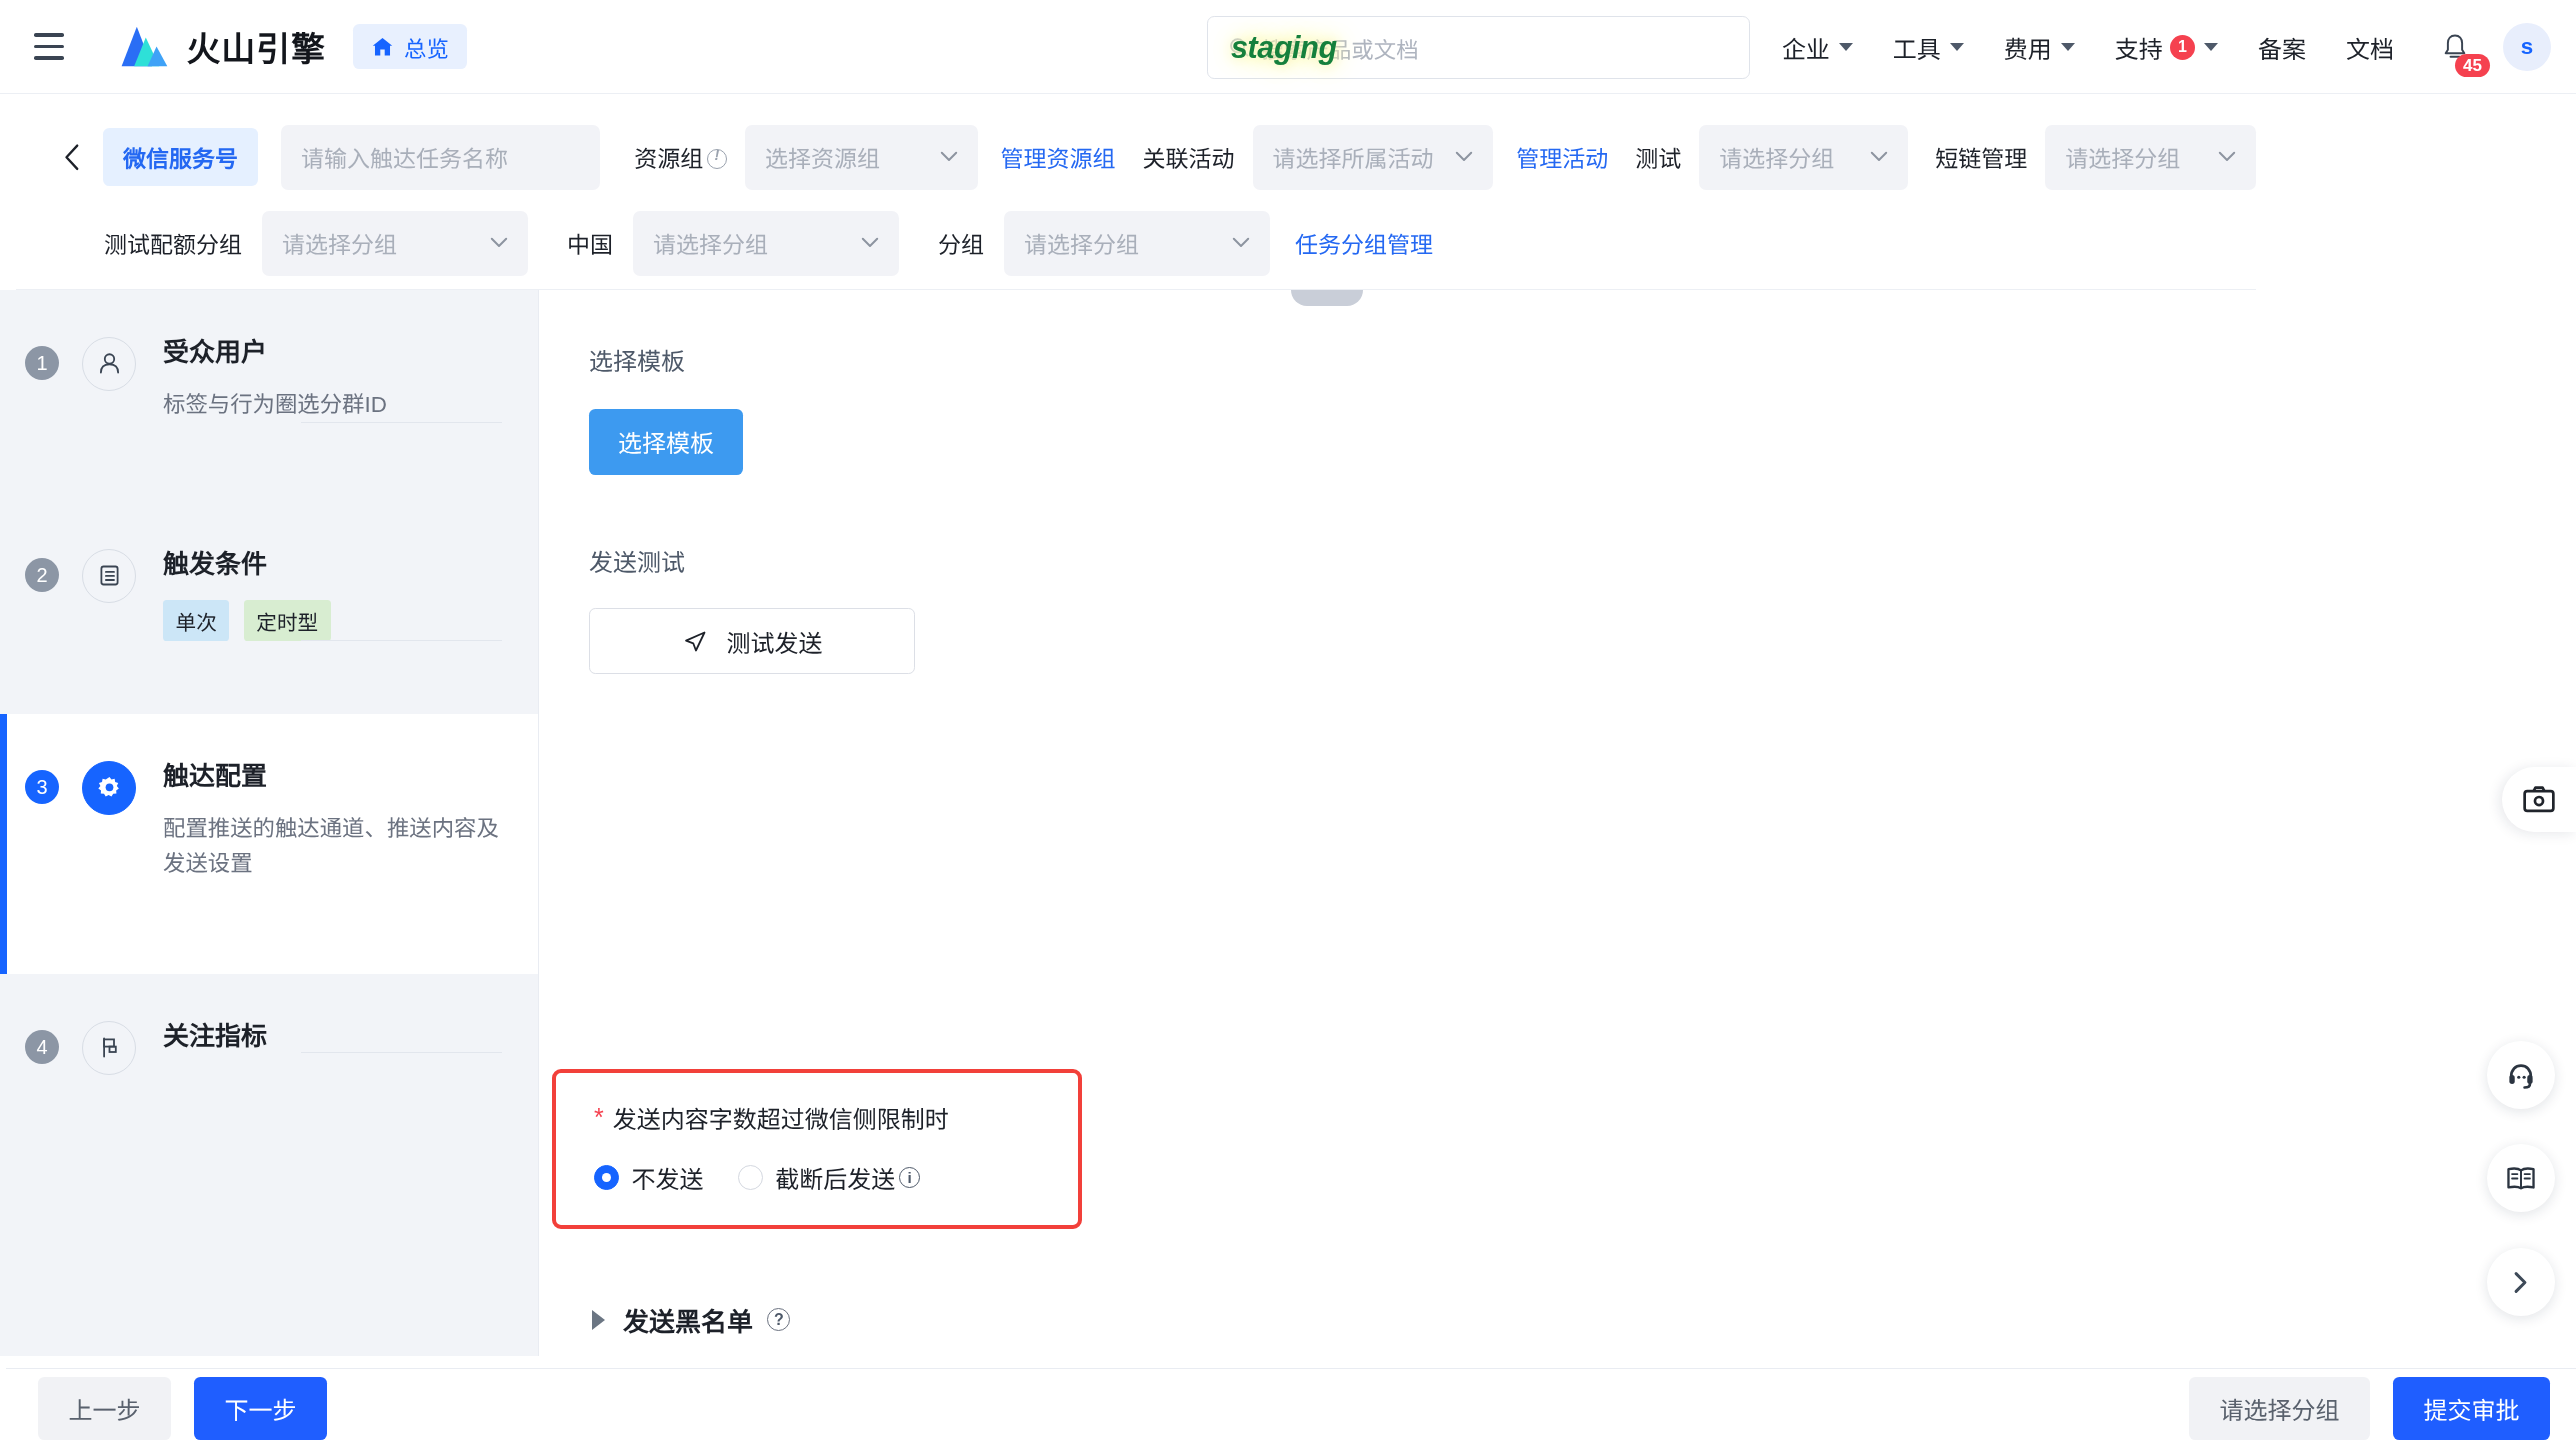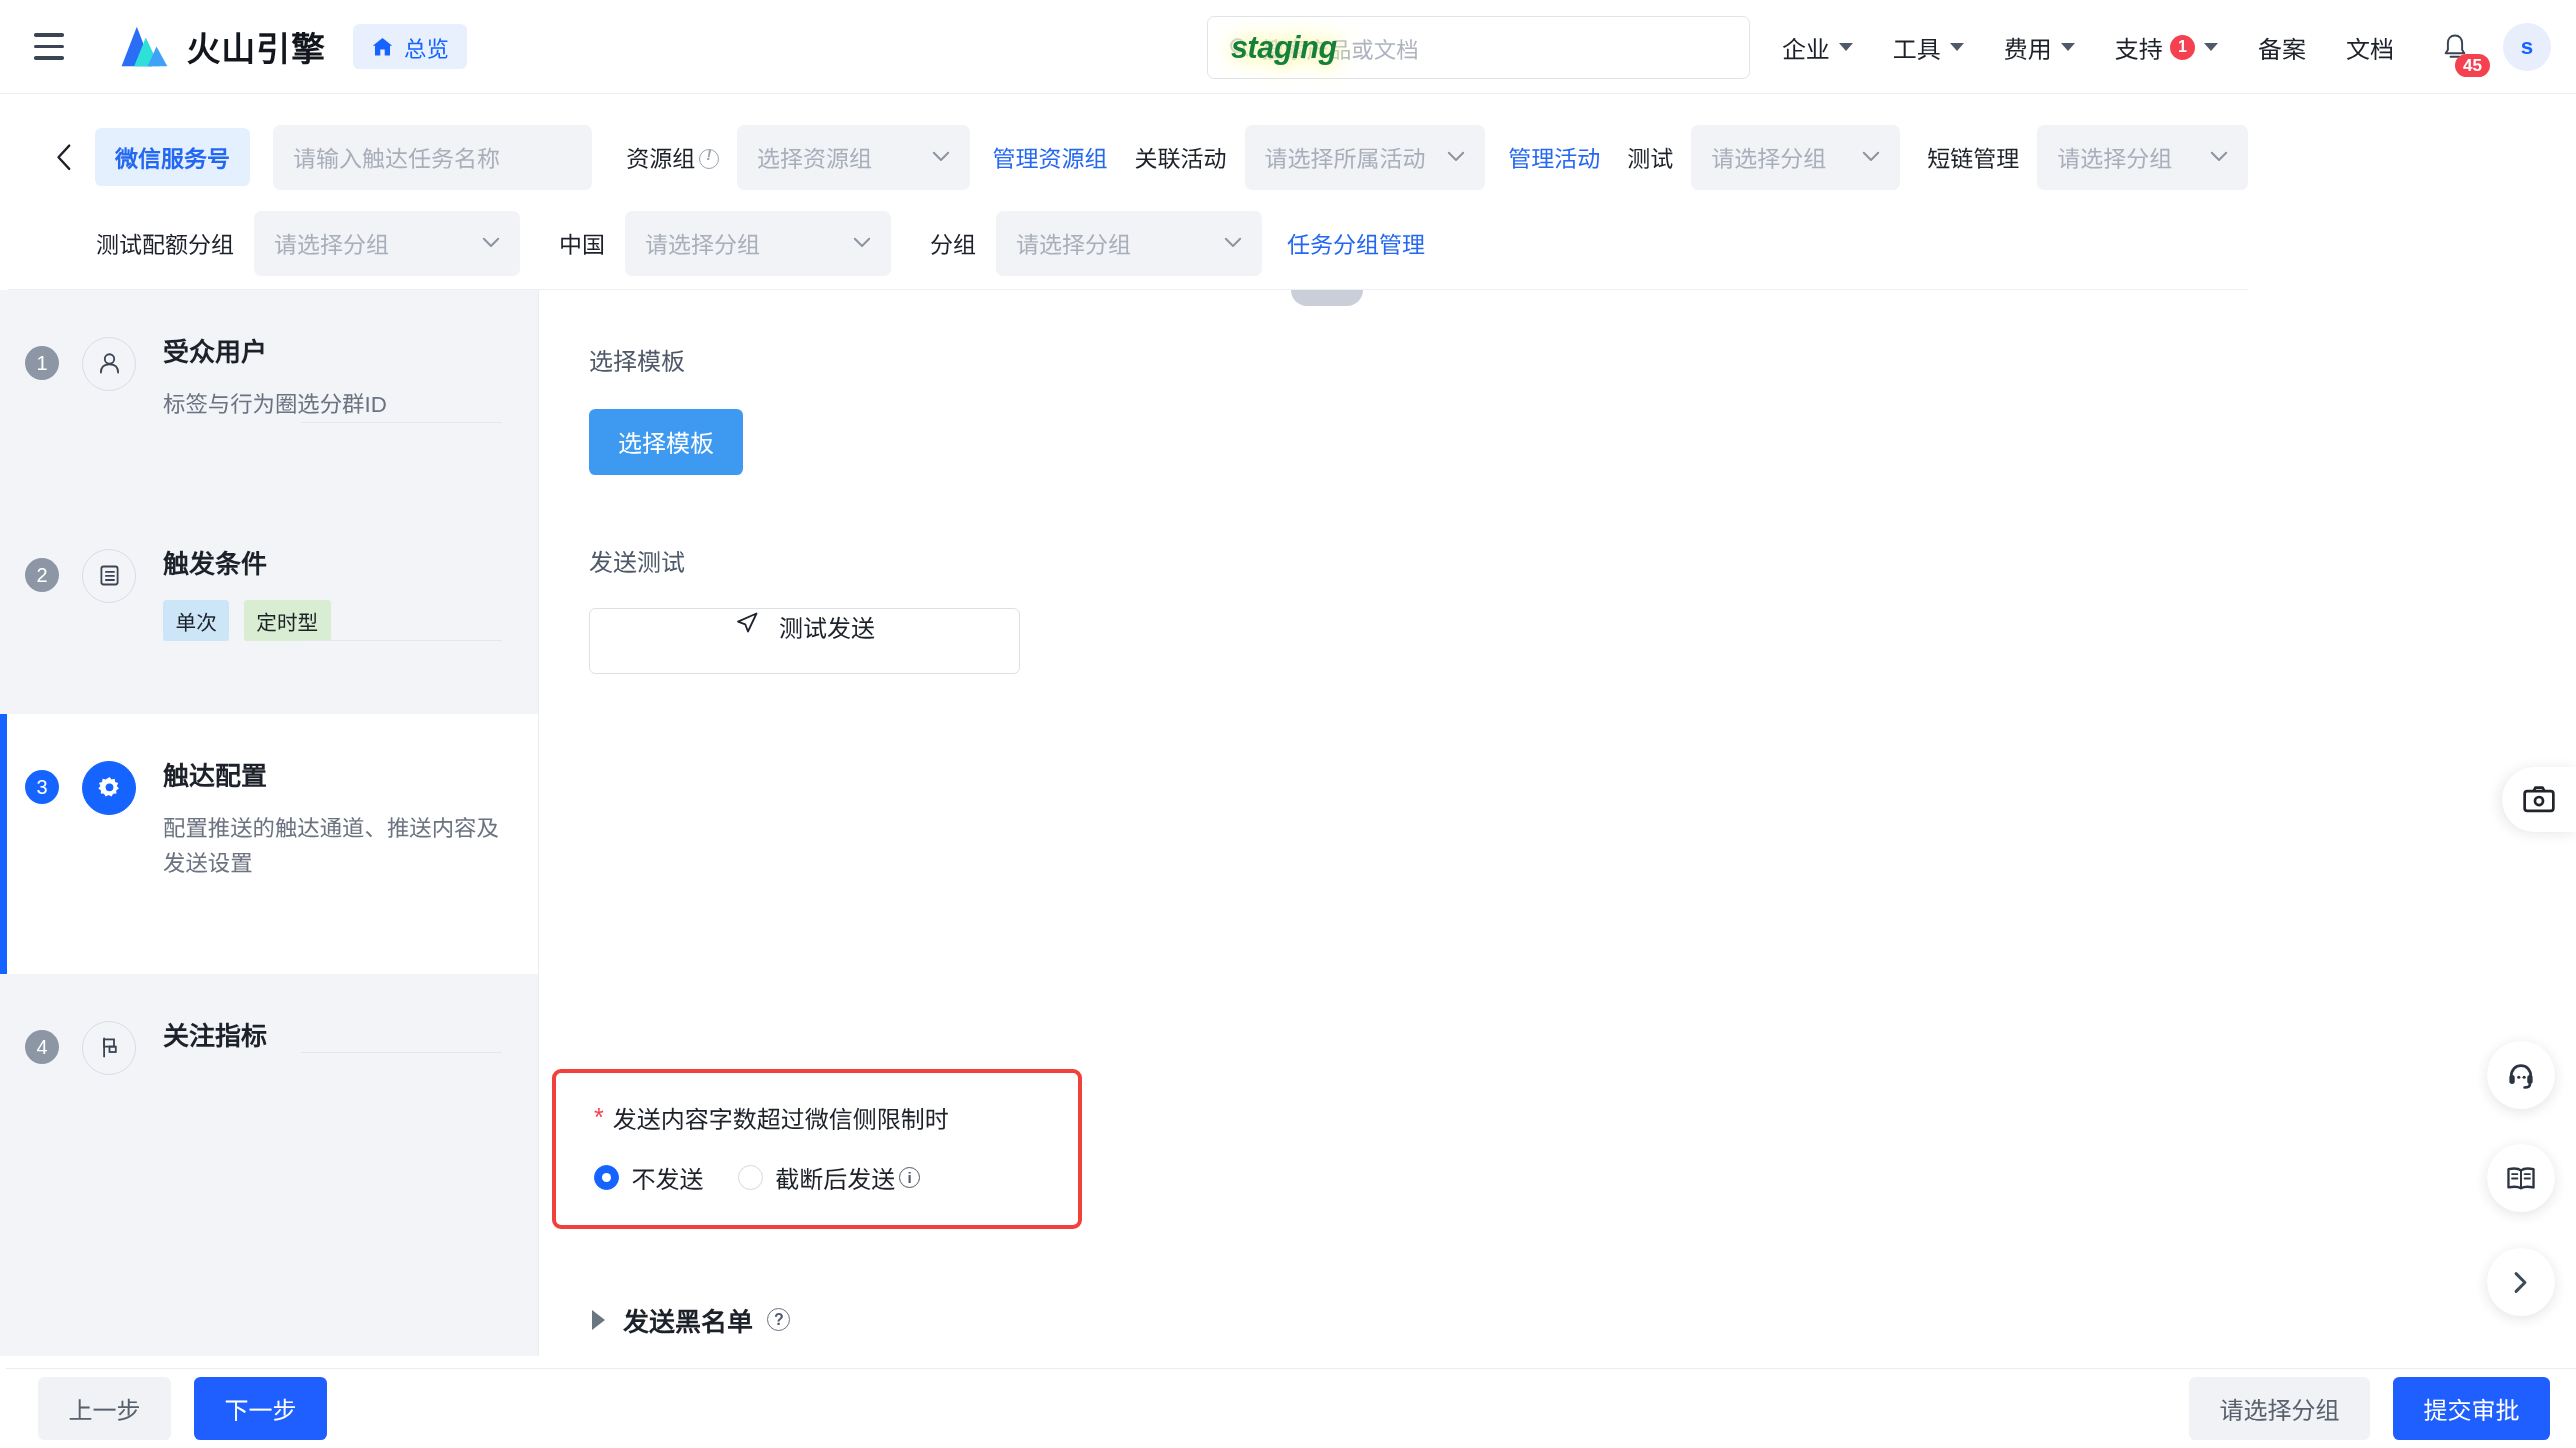--- a/index.html
+++ b/index.html
@@ -81,21 +81,21 @@
     border-radius: 12.6px; padding: 1.8px 8px; line-height: 1.15;
   }
   .avatar {
     width: 48px; height: 48px; border-radius: 50%; background: #e8eefc;
     display: flex; align-items: center; justify-content: center;
     color: #1664ff; font-size: 22.4px; font-weight: 700; margin-left: 9px; cursor: pointer;
   }
 
   
   .filterbar {
-    position: absolute; top: 94px; left: 8px; width: 2240px; height: 196px;
+    position: absolute; top: 94px; left: 16px; width: 2240px; height: 196px;
     background: #fff; border-bottom: 0.9px solid #eceff4;
     padding: 20px 0 0 16px;
   }
   .filter-row { display: flex; align-items: center; height: 86px; padding-left: 25px; }
   .back-chevron {
     width: 36px; height: 36px; display: flex; align-items: center; justify-content: center;
     cursor: pointer; margin-right: 14.4px;
   }
   .tab-pill {
     background: #e5f0ff; color: #2468f2; font-size: 23px; font-weight: 600;
@@ -169,23 +169,23 @@
     background: #c9ced8; border-radius: 0 0 36px 36px;
   }
   .main-inner { padding: 52px 0 0 50px; }
   .sect-label { font-size: 24px; color: #4e5969; }
   .btn-template {
     margin-top: 32px; background: #3d9af0; color: #fff; border: none; border-radius: 6.3px;
     font-size: 24px; padding: 15.3px 29px; cursor: pointer;
     font-family: "Liberation Sans", "DejaVu Sans", sans-serif;
   }
   .btn-testsend {
-    margin-top: 30.5px; width: 431px; height: 66px;
+    margin-top: 30.5px; width: 326px; height: 66px;
     border: 0.9px solid #dcdfe6; border-radius: 6.3px; background: #fff; cursor: pointer;
-    display: flex; justify-content: center; gap: 18px;
+    display: flex; align-items: center; justify-content: center; gap: 18px;
     font-size: 24px; color: #1d2129;
     font-family: "Liberation Sans", "DejaVu Sans", sans-serif;
   }
 
   
   .redbox {
     position: absolute; left: 552px; top: 779px; width: 530px; height: 160px;
     border: 4.5px solid #f2403a; border-radius: 9px; background: #fff;
     padding: 27px 0 0 38px;
   }

